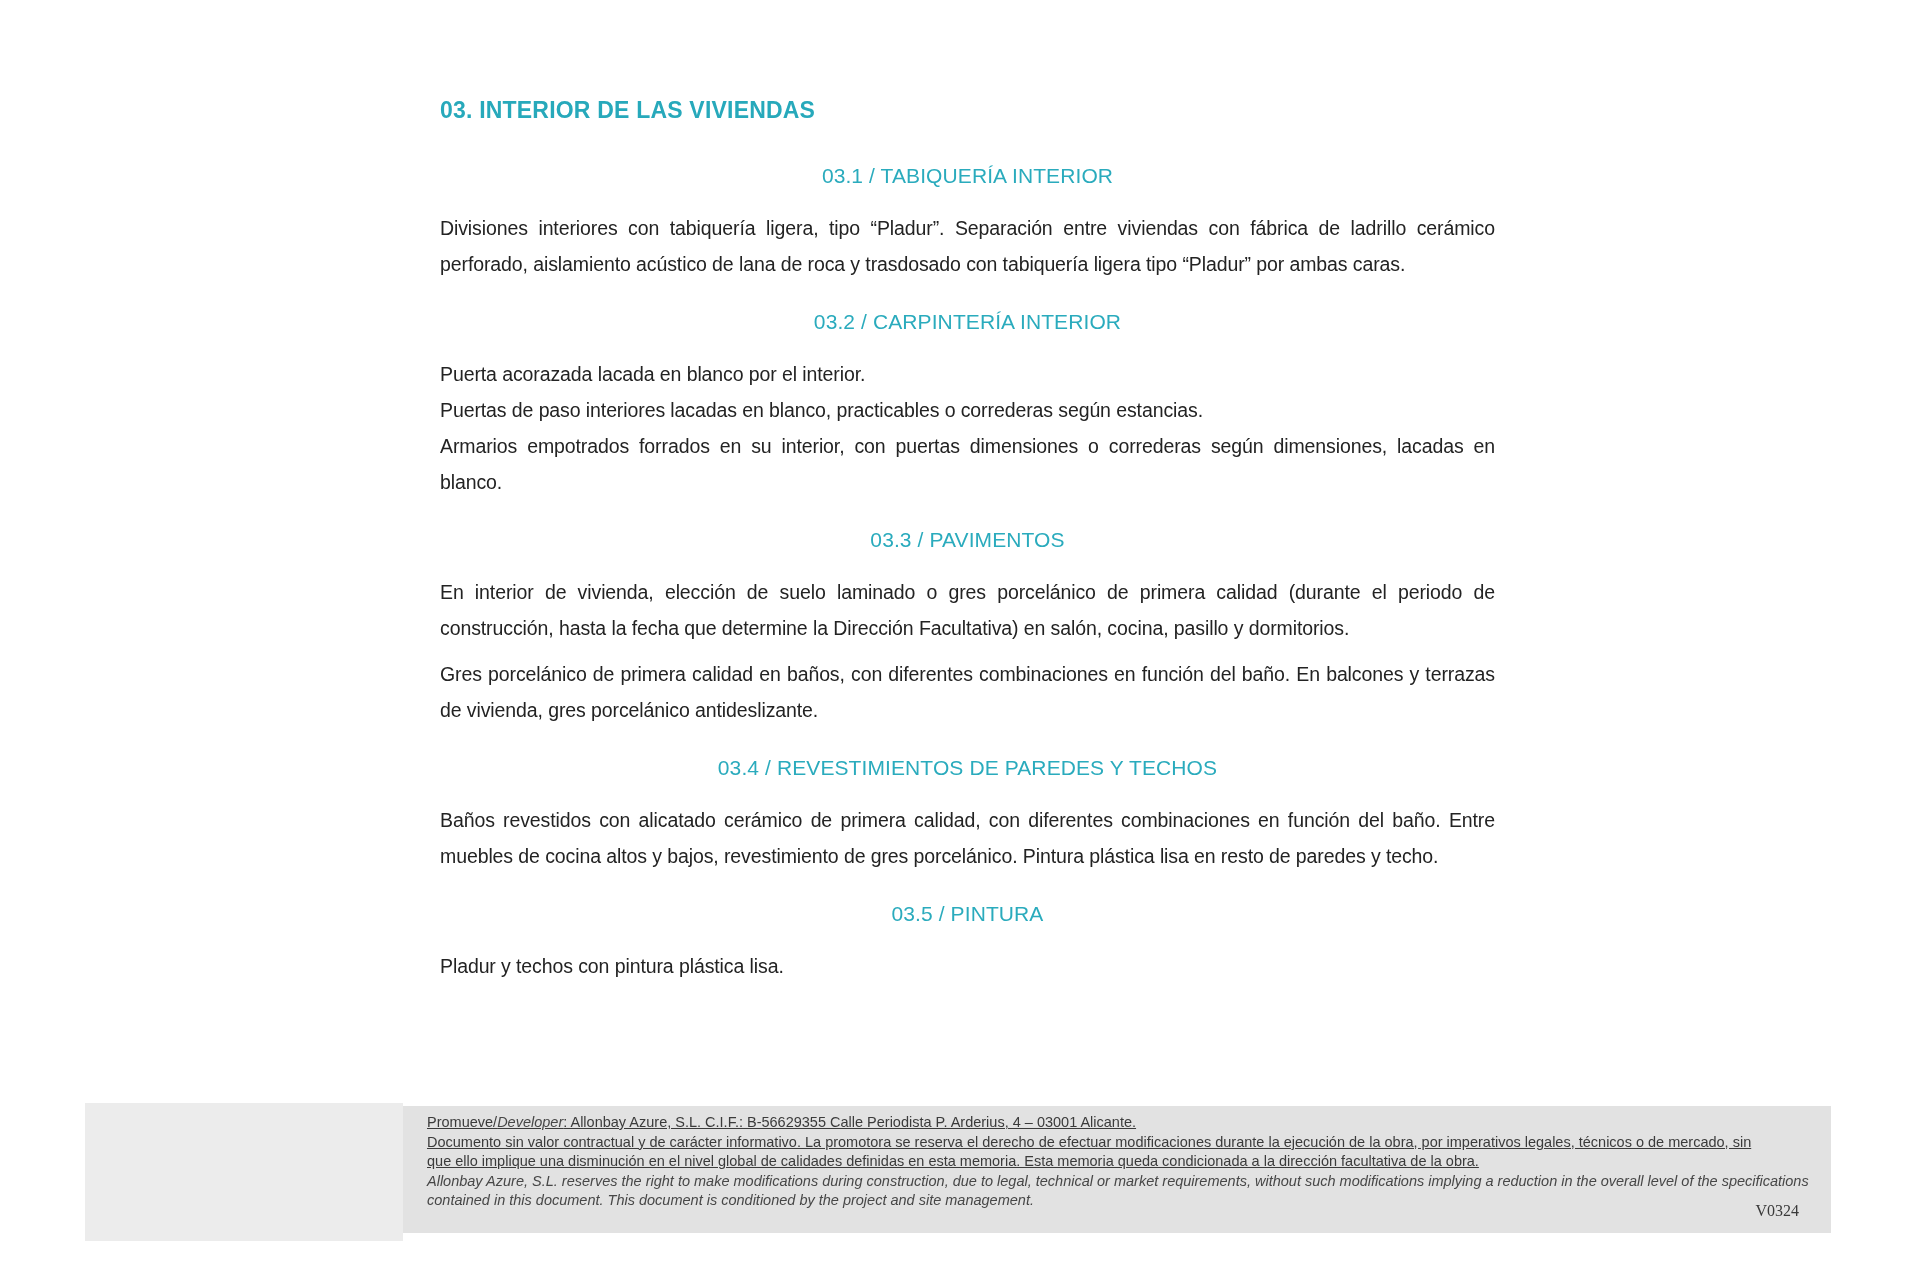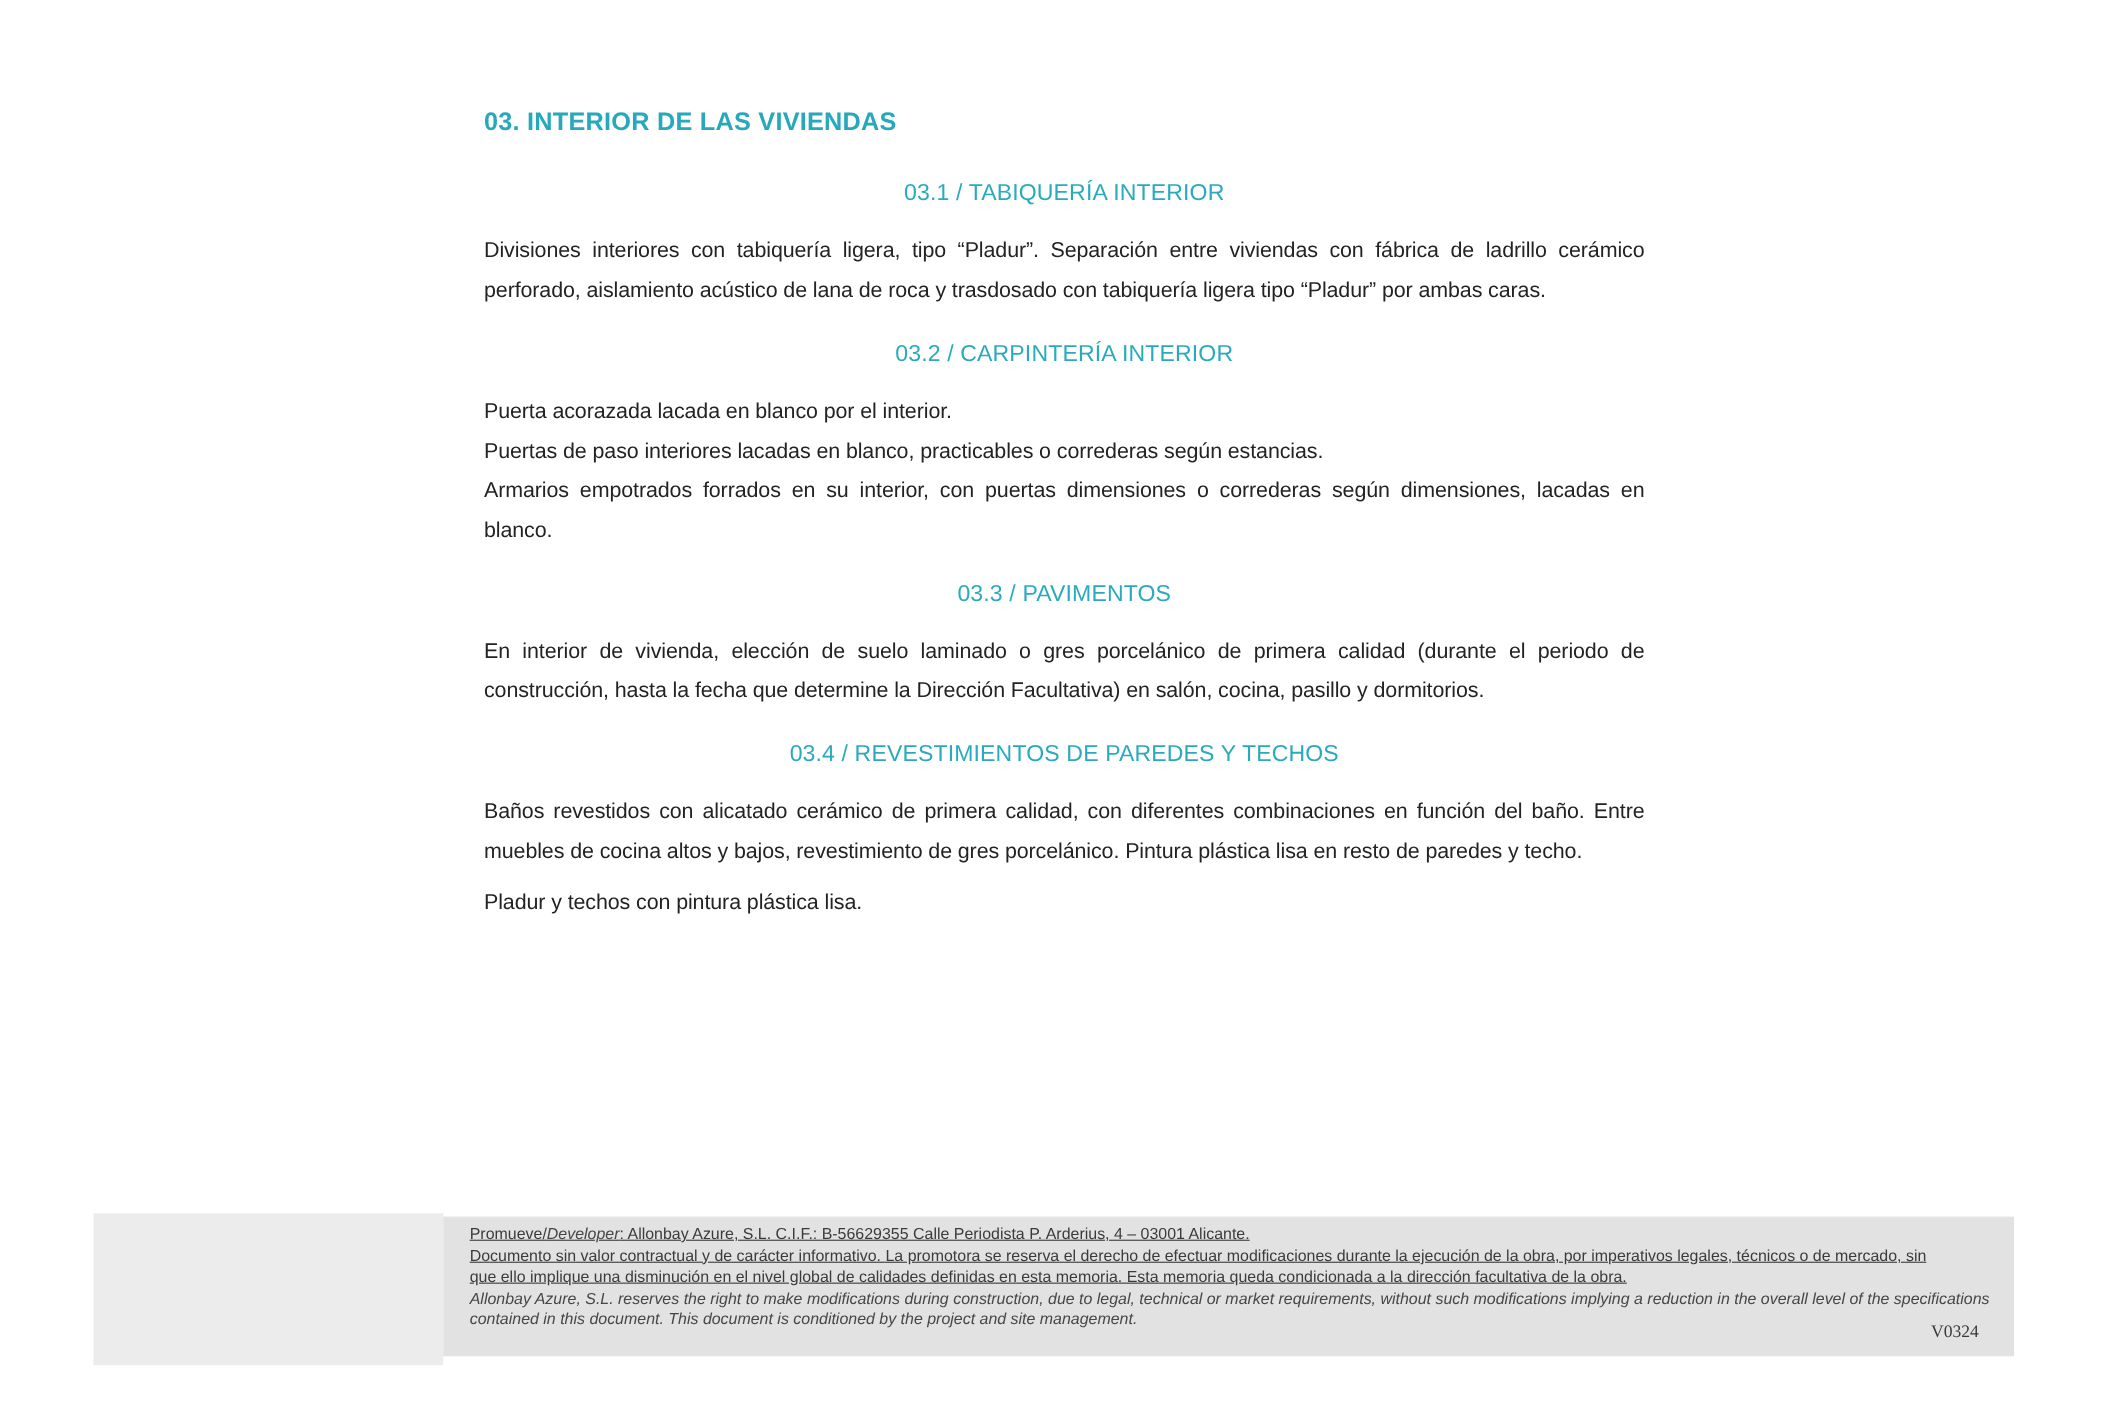--- a/index.html
+++ b/index.html
@@ -96,28 +96,30 @@
     <section>
       <h2 class="sec-heading">03.2 / CARPINTERÍA INTERIOR</h2>
       <p class="tight">Puerta acorazada lacada en blanco por el interior.</p>
       <p class="tight">Puertas de paso interiores lacadas en blanco, practicables o correderas según estancias.</p>
       <p class="tight">Armarios empotrados forrados en su interior, con puertas dimensiones o correderas según dimensiones, lacadas en blanco.</p>
     </section>
 
     <section>
       <h2 class="sec-heading">03.3 / PAVIMENTOS</h2>
       <p>En interior de vivienda, elección de suelo laminado o gres porcelánico de primera calidad (durante el periodo de construcción, hasta la fecha que determine la Dirección Facultativa) en salón, cocina, pasillo y dormitorios.</p>
+      <p>Gres porcelánico de primera calidad en baños, con diferentes combinaciones en función del baño. En balcones y terrazas de vivienda, gres porcelánico antideslizante.</p>
     </section>
 
     <section>
       <h2 class="sec-heading">03.4 / REVESTIMIENTOS DE PAREDES Y TECHOS</h2>
       <p>Baños revestidos con alicatado cerámico de primera calidad, con diferentes combinaciones en función del baño. Entre muebles de cocina altos y bajos, revestimiento de gres porcelánico. Pintura plástica lisa en resto de paredes y techo.</p>
     </section>
 
     <section>
+      <h2 class="sec-heading">03.5 / PINTURA</h2>
       <p>Pladur y techos con pintura plástica lisa.</p>
     </section>
 
   </div>
 
   <div class="footer-band-light"></div>
 
   <div class="footer-band-dark">
     <div class="footer-text">
       <div class="es"><span>Promueve/</span><span class="en">Developer</span><span>: Allonbay Azure, S.L. C.I.F.: B-56629355 Calle Periodista P. Arderius, 4 – 03001 Alicante.</span></div>

